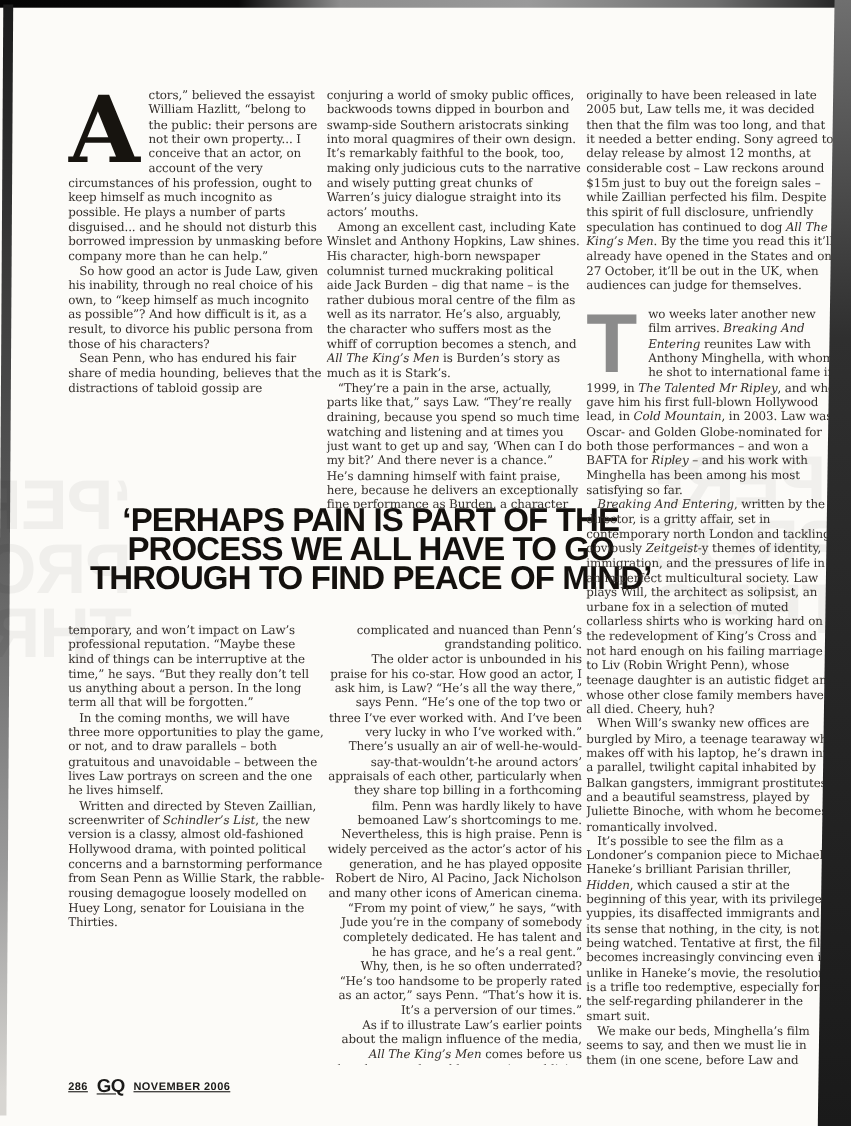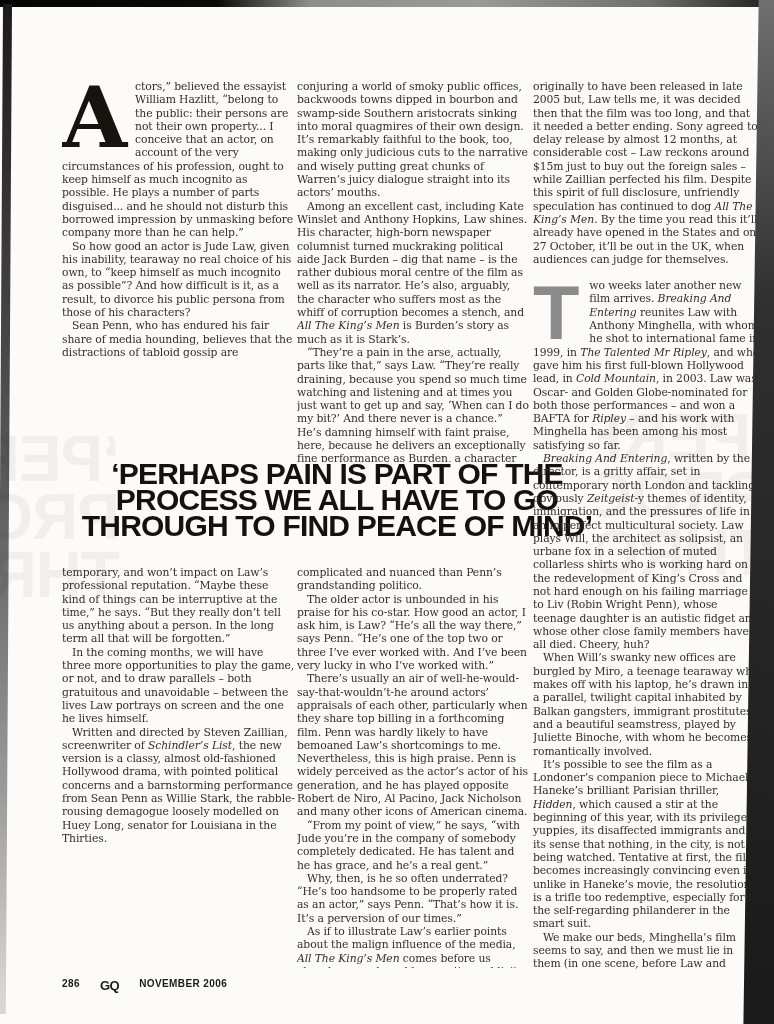--- a/index.html
+++ b/index.html
@@ -21,35 +21,35 @@
   .ghost-right{left:598px;top:408px;width:170px;height:252px;}
   .ghost-left{left:-60px;top:430px;width:180px;height:230px;}
   
   .col{position:absolute;font-size:10.8px;line-height:13.3px;letter-spacing:-0.1px;overflow:hidden;}
   .col p{margin:0;}
   .col p + p{text-indent:10px;}
   .col i{font-style:italic;}
   #col1-top{left:62px;top:80px;width:233px;height:382px;}
   #col2-top{left:297px;top:80px;width:232px;height:382px;}
   #col1-bottom{left:62px;top:566px;width:233px;height:402px;}
-  #col2-bottom{left:297px;top:566px;width:232px;height:402px;}
+  #col2-bottom{left:297px;top:566px;width:232px;height:402px;text-align:right;}
   #col3{left:533px;top:80px;width:227px;height:892px;}
   .dropcap-a{float:left;font-family:"DejaVu Serif",serif;font-weight:bold;color:#17140f;
     font-size:84px;line-height:68px;margin:4px 8px 0 0;}
   .dropcap-t{float:left;font-family:"Liberation Sans",sans-serif;font-weight:bold;color:#8b8b8b;
     font-size:76px;line-height:60px;margin:4px 10px 0 0;}
   .section2{margin-top:13px;}
   
   .pull-quote{position:absolute;left:30px;top:461px;width:614px;text-align:center;
     font-family:"Liberation Sans",sans-serif;font-weight:bold;color:#14110e;
     font-size:30px;line-height:26px;letter-spacing:-0.8px;}
   
   .footer{position:absolute;left:62px;top:978px;font-family:"Liberation Sans",sans-serif;
-    font-weight:bold;color:#1b1a18;font-size:10px;letter-spacing:0.4px;display:flex;align-items:flex-start;gap:20px;}
-  .gq-logo{font-size:13px;letter-spacing:-0.5px;font-weight:bold;}
+    font-weight:bold;color:#1b1a18;font-size:10px;letter-spacing:0.4px;display:flex;align-items:center;gap:8px;text-decoration:underline;}
+  .gq-logo{font-size:17px;letter-spacing:-0.5px;font-weight:bold;}
 </style>
 </head>
 <body>
 
 <div class="sheet">
 
   <div class="edge-top"></div>
   <div class="edge-left"></div>
 
   <div class="ghost ghost-left">
@@ -60,21 +60,21 @@
   <div class="ghost ghost-right">
       <div>‘PERHAPS PAIN IS PART OF THE</div>
       <div>PROCESS WE ALL HAVE TO GO</div>
       <div>THROUGH TO FIND PEACE OF MIND’</div>
     </div>
 
   <div class="col" id="col1-top">
     <span class="dropcap-a">A</span>
     <div>
         <p>ctors,” believed the essayist William Hazlitt, “belong to the public: their persons are not their own property... I conceive that an actor, on account of the very circumstances of his profession, ought to keep himself as much incognito as possible. He plays a number of parts disguised... and he should not disturb this borrowed impression by unmasking before company more than he can help.”</p>
-        <p>So how good an actor is Jude Law, given his inability, tearaway no real choice of his own, to “keep himself as much incognito as possible”? And how difficult is it, as a result, to divorce his public persona from those of his characters?</p>
+        <p>So how good an actor is Jude Law, given his inability, through no real choice of his own, to “keep himself as much incognito as possible”? And how difficult is it, as a result, to divorce his public persona from those of his characters?</p>
         <p>Sean Penn, who has endured his fair share of media hounding, believes that the distractions of tabloid gossip are</p>
       </div>
   </div>
 
   <div class="col" id="col2-top">
       <p>conjuring a world of smoky public offices, backwoods towns dipped in bourbon and swamp-side Southern aristocrats sinking into moral quagmires of their own design. It’s remarkably faithful to the book, too, making only judicious cuts to the narrative and wisely putting great chunks of Warren’s juicy dialogue straight into its actors’ mouths.</p>
       <p>Among an excellent cast, including Kate Winslet and Anthony Hopkins, Law shines. His character, high-born newspaper columnist turned muckraking political aide Jack Burden – dig that name – is the rather dubious moral centre of the film as well as its narrator. He’s also, arguably, the character who suffers most as the whiff of corruption becomes a stench, and <i>All The King’s Men</i> is Burden’s story as much as it is Stark’s.</p>
       <p>“They’re a pain in the arse, actually, parts like that,” says Law. “They’re really draining, because you spend so much time watching and listening and at times you just want to get up and say, ‘When can I do my bit?’ And there never is a chance.” He’s damning himself with faint praise, here, because he delivers an exceptionally fine performance as Burden, a character arguably more</p>
     </div>
 

